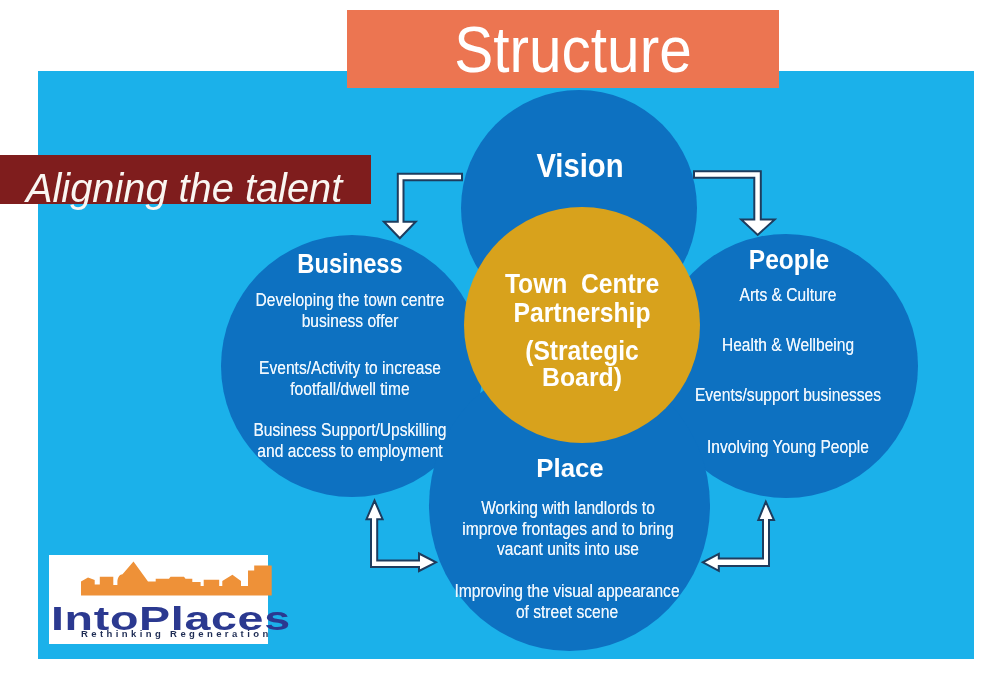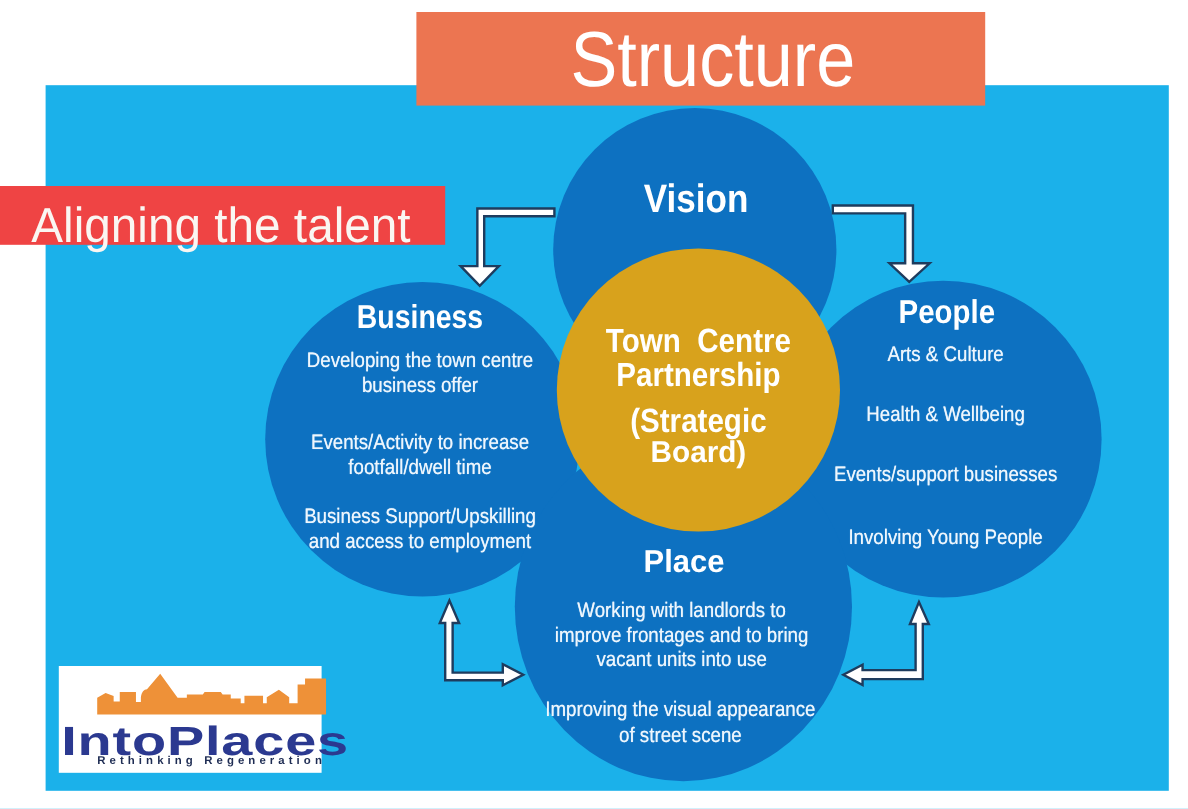--- a/index.html
+++ b/index.html
@@ -1,21 +1,21 @@
 <!DOCTYPE html>
 <html><head>
 <meta charset="utf-8">
 <style>
 html,body{margin:0;padding:0;}
 body{width:990px;height:674px;background:#ffffff;font-family:"Liberation Sans", sans-serif;position:relative;overflow:hidden;}
 .abs{position:absolute;}
 #bg{left:38px;top:71px;width:936px;height:588px;background:#1bb1ea;}
-#banner{left:347px;top:10px;width:474px;height:78px;background:#ec7551;color:#fff;}
+#banner{left:347px;top:10px;width:432px;height:78px;background:#ec7551;color:#fff;}
 #banner span{position:absolute;left:50%;top:6.7px;transform:translateX(-50%) scaleX(0.9);font-size:65px;line-height:65px;white-space:nowrap;margin-left:10px;}
-#aligning{left:0;top:155px;width:371px;height:49px;background:#ef4444;color:#faf6f2;}
+#aligning{left:0;top:155px;width:371px;height:49px;background:#7f1d1d;color:#faf6f2;font-style:italic;}
 #aligning span{position:absolute;left:26px;top:12.5px;font-size:41px;line-height:41px;white-space:nowrap;transform:scaleX(0.97);transform-origin:left top;}
 .circ{position:absolute;border-radius:50%;background:#0d71c1;}
 #cVision{left:461px;top:90px;width:236px;height:236px;}
 #cBusiness{left:221px;top:235px;width:262px;height:262px;}
 #cPeople{left:654px;top:234px;width:264px;height:264px;}
 #cPlace{left:429px;top:360px;width:281px;height:291px;}
 #cGold{left:464px;top:207px;width:236px;height:236px;background:#d8a21c;}
 .t{position:absolute;color:#ffffff;font-weight:bold;text-align:center;white-space:nowrap;}
 .b{position:absolute;color:#eef6fd;text-align:center;font-size:17.5px;line-height:20.7px;transform:scaleX(0.89);text-shadow:0 0 0.7px #d5e9f8;}
 #tVision{left:480px;top:147px;width:200px;font-size:33px;transform:scaleX(0.886);}

